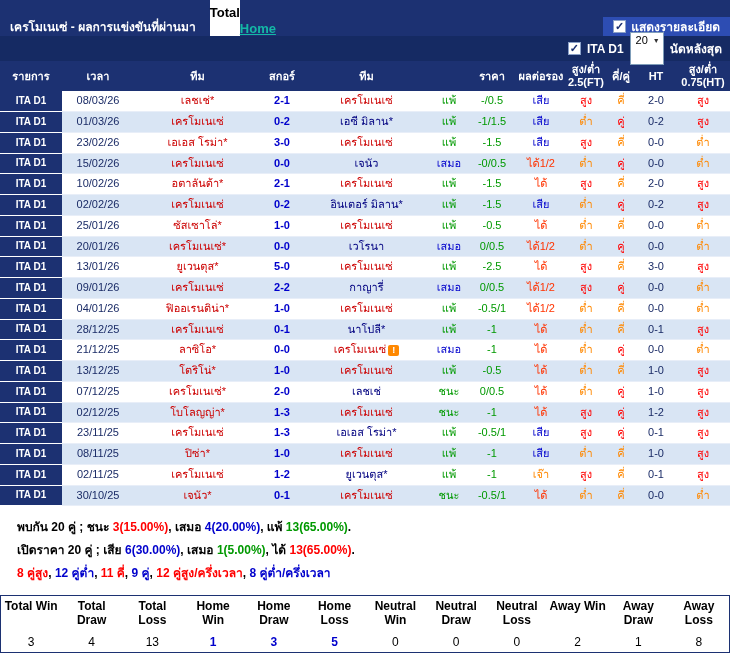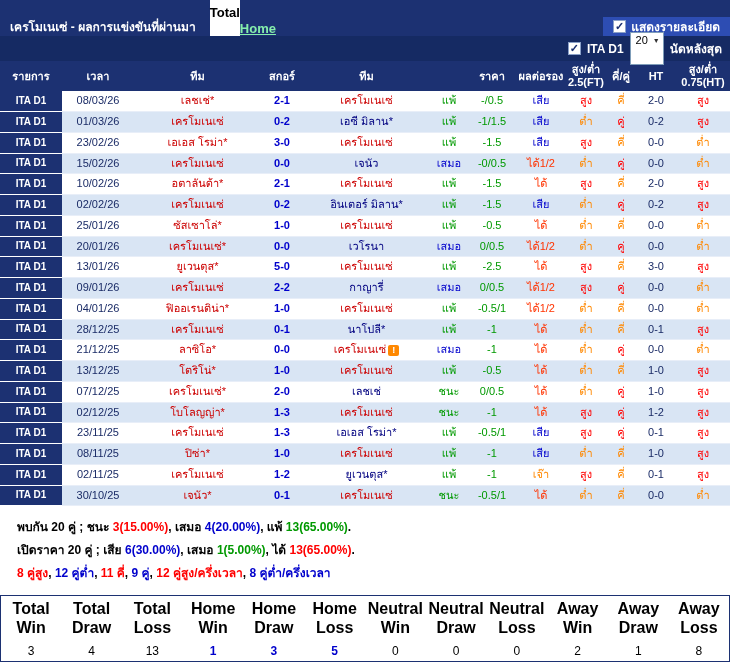--- a/index.html
+++ b/index.html
@@ -8,21 +8,21 @@
     width: 730px;
     background: #fff;
     font-family: "Liberation Sans", sans-serif;
   }
   
   .titlebar { background:#1c3172; height:36px; display:flex; align-items:flex-end; color:#fff; }
   .page-title { font-size:12px; font-weight:bold; display:flex; align-items:center; padding:0 10px; white-space:nowrap; }
   .tabs { display:flex; align-items:stretch; margin-left:4px; }
   .tab { display:flex; align-items:center; padding:0 0; font-weight:bold; font-size:13px; cursor:pointer; }
   .tab.active { background:#fff; color:#000; }
-  .tab.inactive { color:#86efac; text-decoration:underline;margin-top:32px; }
+  .tab.inactive { color:#14b8a6; text-decoration:underline;margin-top:32px; }
   .details-panel { margin-left:auto; background:#2d4db3; display:flex; align-items:center; gap:5px; padding:0 10px; font-size:12px; font-weight:bold; }
   .checkbox { width:13px; height:13px; background:#fff; border:1px solid #8aa0c8; display:inline-flex; align-items:center; justify-content:center; color:#1c3172; font-size:11px; font-weight:bold; line-height:1; }
   
   .filterbar { background:#152a63; height:25px; display:flex; align-items:center; justify-content:flex-end; gap:6px; padding:0 8px; color:#fff; font-size:12px; font-weight:bold; }
   .selectbox { background:#fff; color:#000; border:1px solid #7f9db9; font-size:11px; font-weight:normal; padding:1px 3px 18px 5px; display:inline-flex; align-items:center; gap:5px; cursor:pointer; }
   .selectbox .arrow { font-size:7px; color:#333; }
   
   table.results { width:730px; border-collapse:collapse; table-layout:fixed; text-align:center; font-size:11px; }
   .results thead th { background:#1c3172; color:#fff; font-size:11px; font-weight:bold; padding:2px 1px; line-height:1.2; }
   .results td { padding:3px 1px; border-bottom:1px solid #e8eef8; line-height:1.25; }
@@ -46,21 +46,21 @@
   .alert { display:inline-block; width:11px; height:11px; background:#ff8800; color:#fff; font-size:9px; font-weight:bold; line-height:11px; text-align:center; border-radius:2px; vertical-align:middle; margin-left:2px; }
   
   .summary { padding:7px 8px 3px; font-size:12px; font-weight:bold; }
   .sumline { margin:4px 9px; }
   .c-plain { color:#000; }
   .c-red   { color:#ff0000; }
   .c-blue  { color:#0000cc; }
   .c-green { color:#009900; }
   
   table.totals { width:730px; border-collapse:collapse; table-layout:fixed; text-align:center; margin-top:6px; border:1px solid #1c3172; }
-  .totals th { font-size:16px; font-weight:bold; color:#000; padding:4px 2px; vertical-align:top; line-height:1.15; }
+  .totals th { font-size:12px; font-weight:bold; color:#000; padding:4px 2px; vertical-align:top; line-height:1.15; }
   .totals td { font-size:12px; color:#000; padding:3px 2px; }
   .totals .hl { color:#0000cc; font-weight:bold; }
 </style>
 </head>
 <body>
 
 <div class="titlebar">
   <span class="page-title">เครโมเนเซ่ - ผลการแข่งขันที่ผ่านมา</span>
   <div class="tabs">
     <span class="tab active">Total</span>

